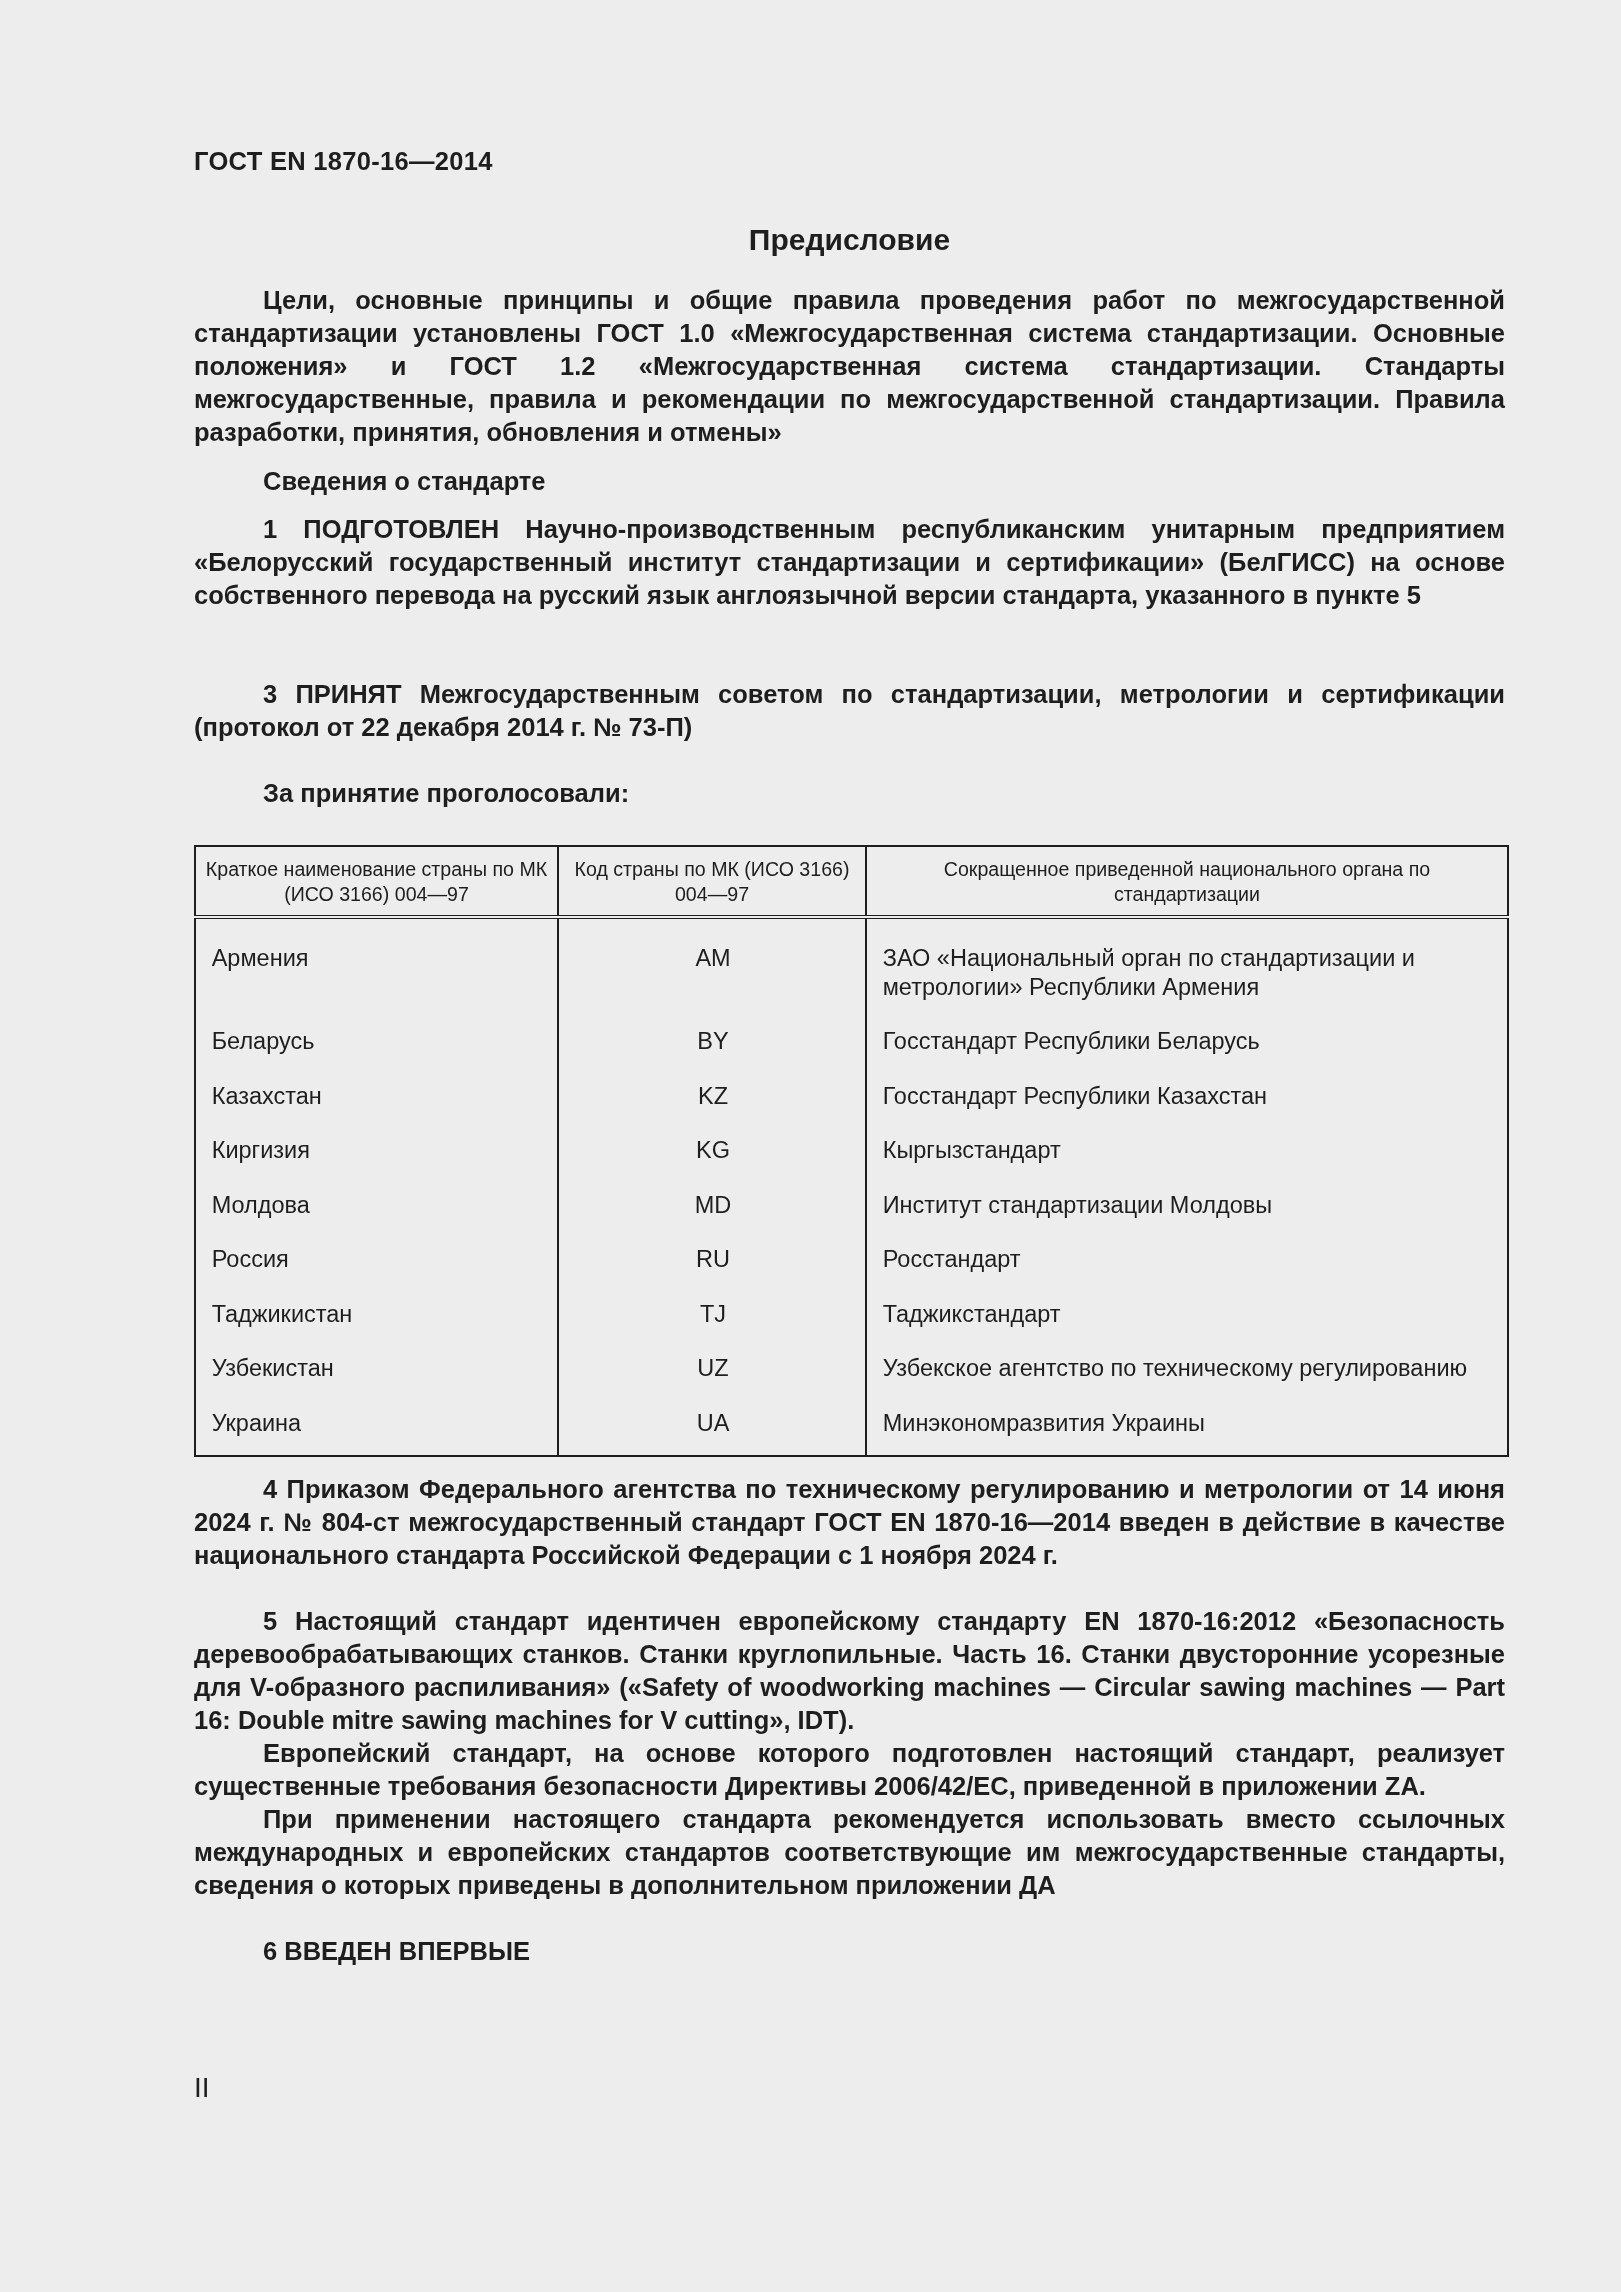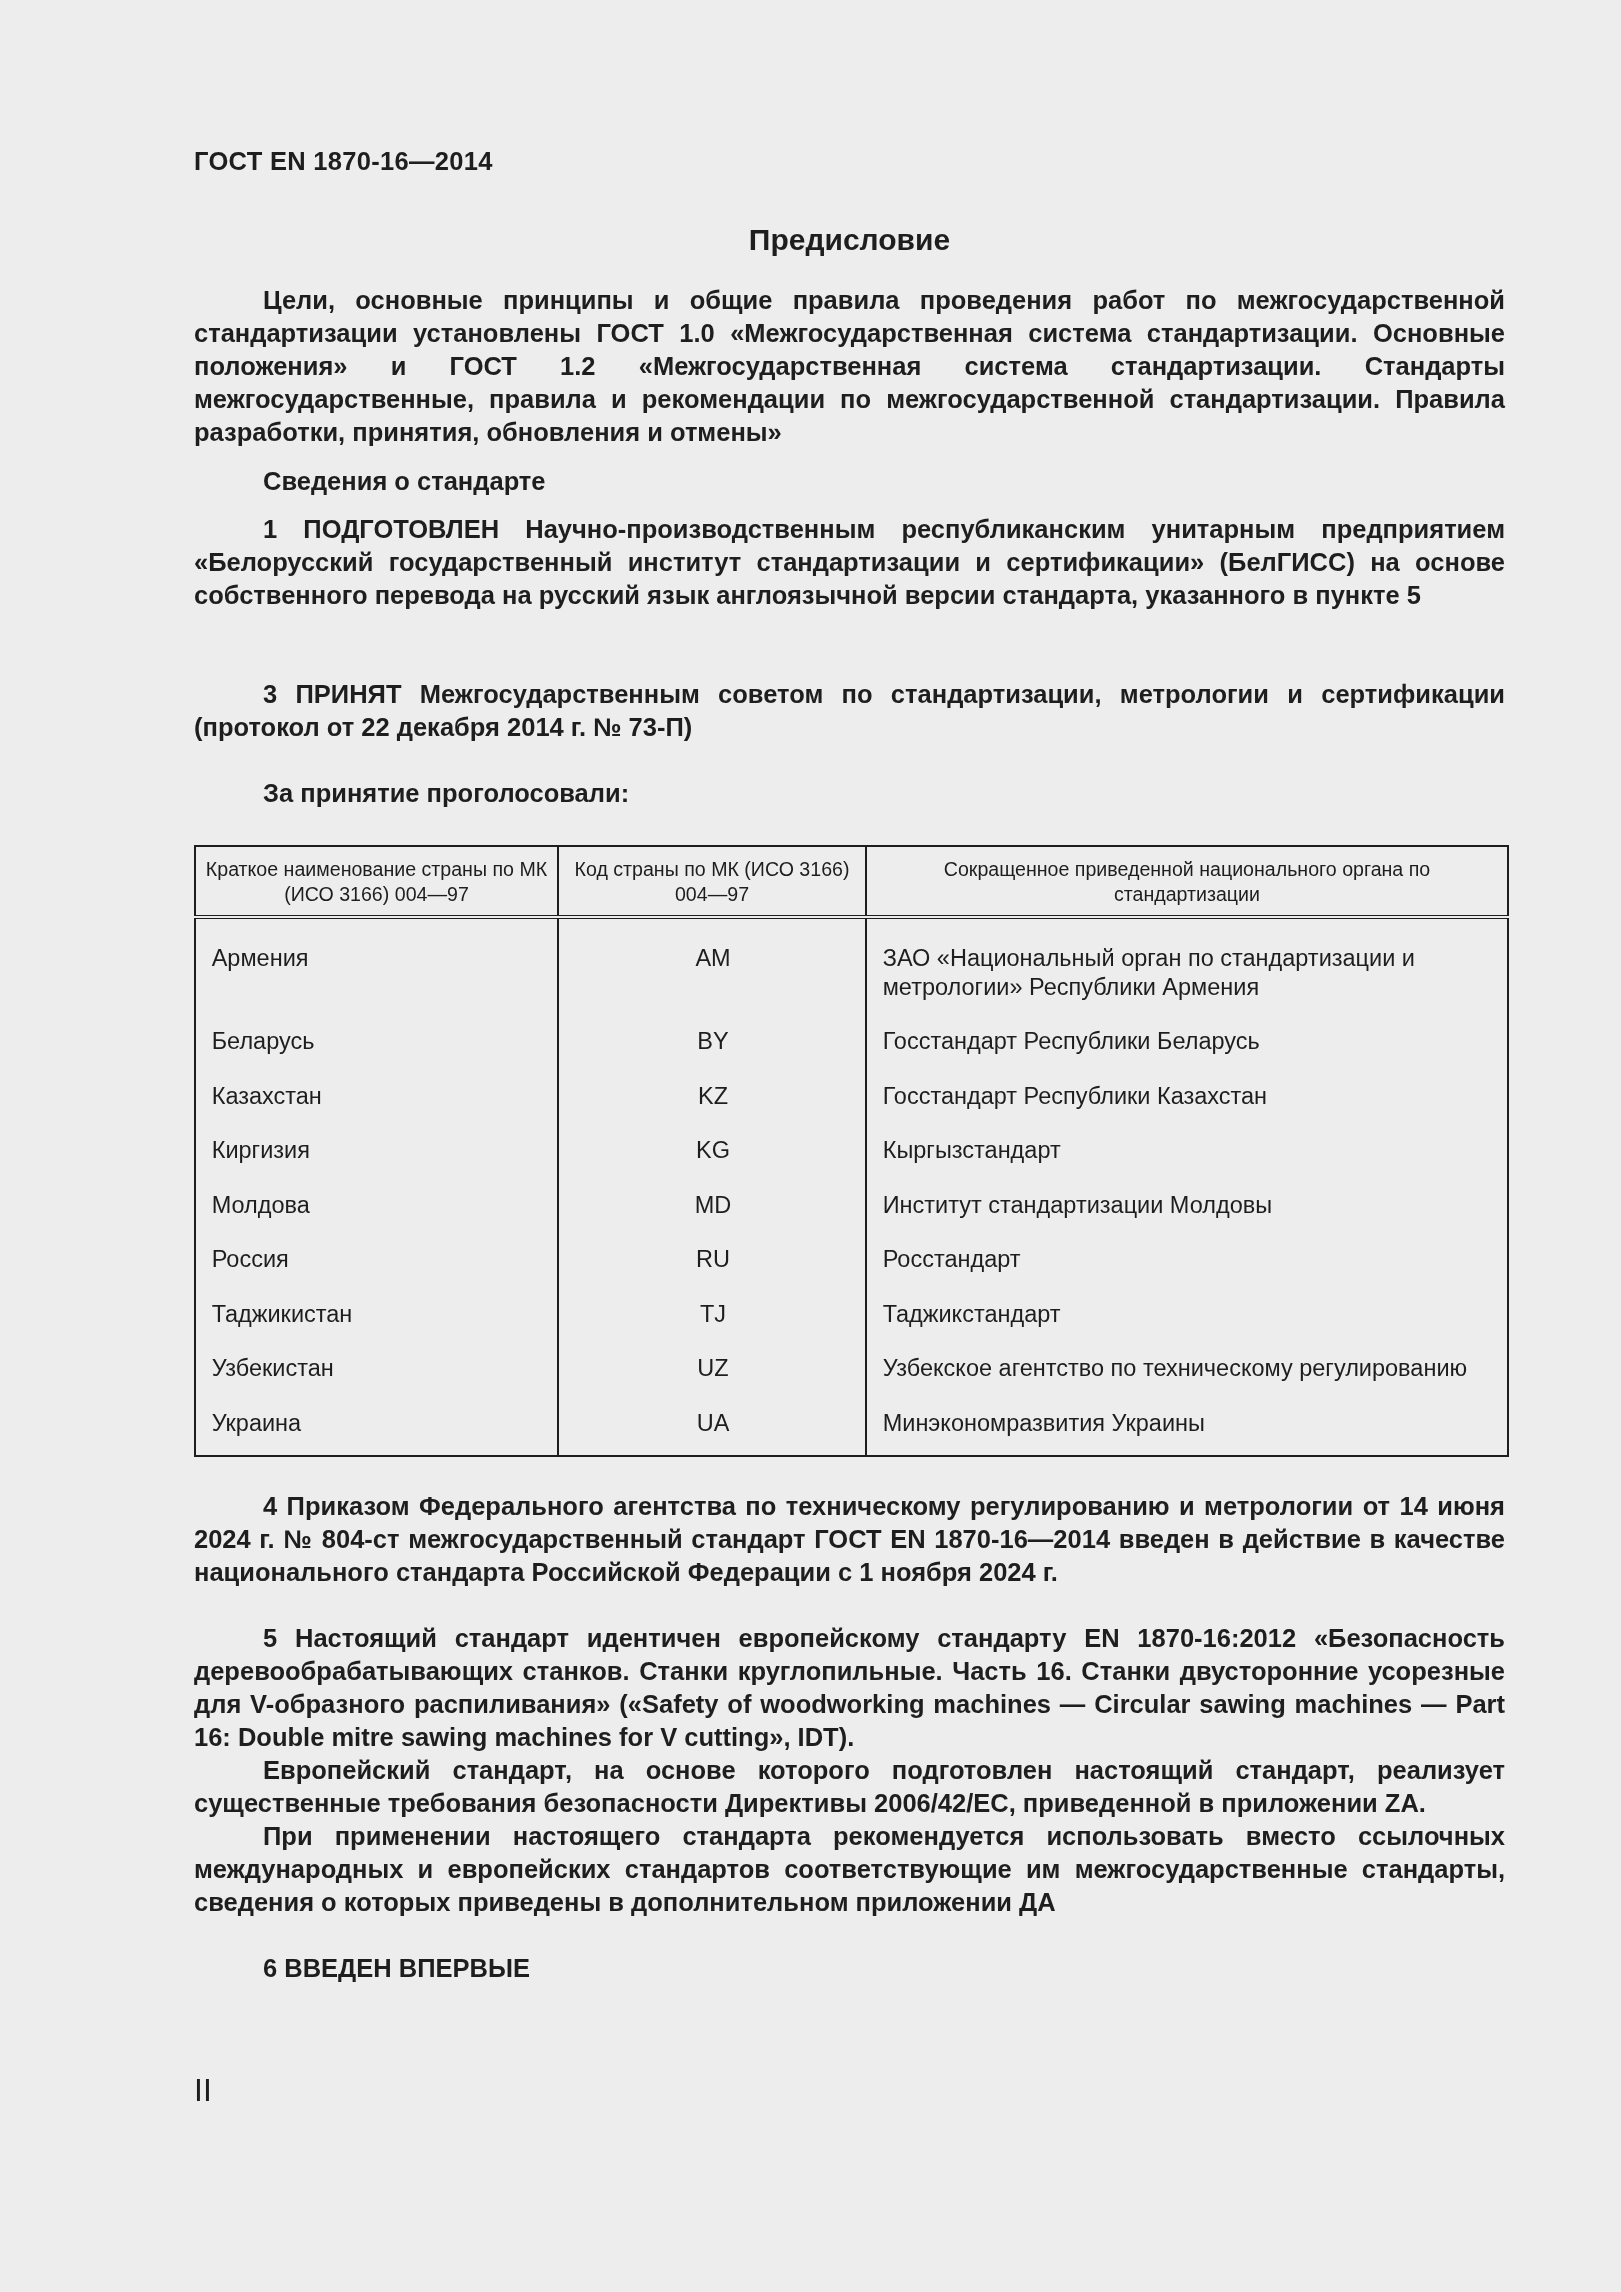--- a/index.html
+++ b/index.html
@@ -44,24 +44,24 @@
   }
   table.bodies th:first-child, table.bodies td:first-child { border-left: none; }
   table.bodies td {
     font-size: 23.5px; line-height: 29px; vertical-align: top;
     border-left: 2.9px solid #1e1e1e;
     padding: 5.9px 13.7px 19.6px 15.7px;
   }
   table.bodies tbody tr:first-child td { padding-top: 25px; }
   table.bodies tbody tr:last-child td { padding-bottom: 17px; }
   table.bodies td.code { text-align: center; }
-  .table-wrap { margin-bottom: 33px; }
+  .table-wrap { margin-bottom: 16px; }
   .page-num {
     position: absolute; top: 2072px; left: 0;
-    font-size: 32px;
+    font-size: 28px;
   }
 </style>
 </head>
 <body>
 
 <div class="page">
   <div class="doc-code">ГОСТ EN 1870-16—2014</div>
   <div class="title">Предисловие</div>
 
   <div class="flow">

